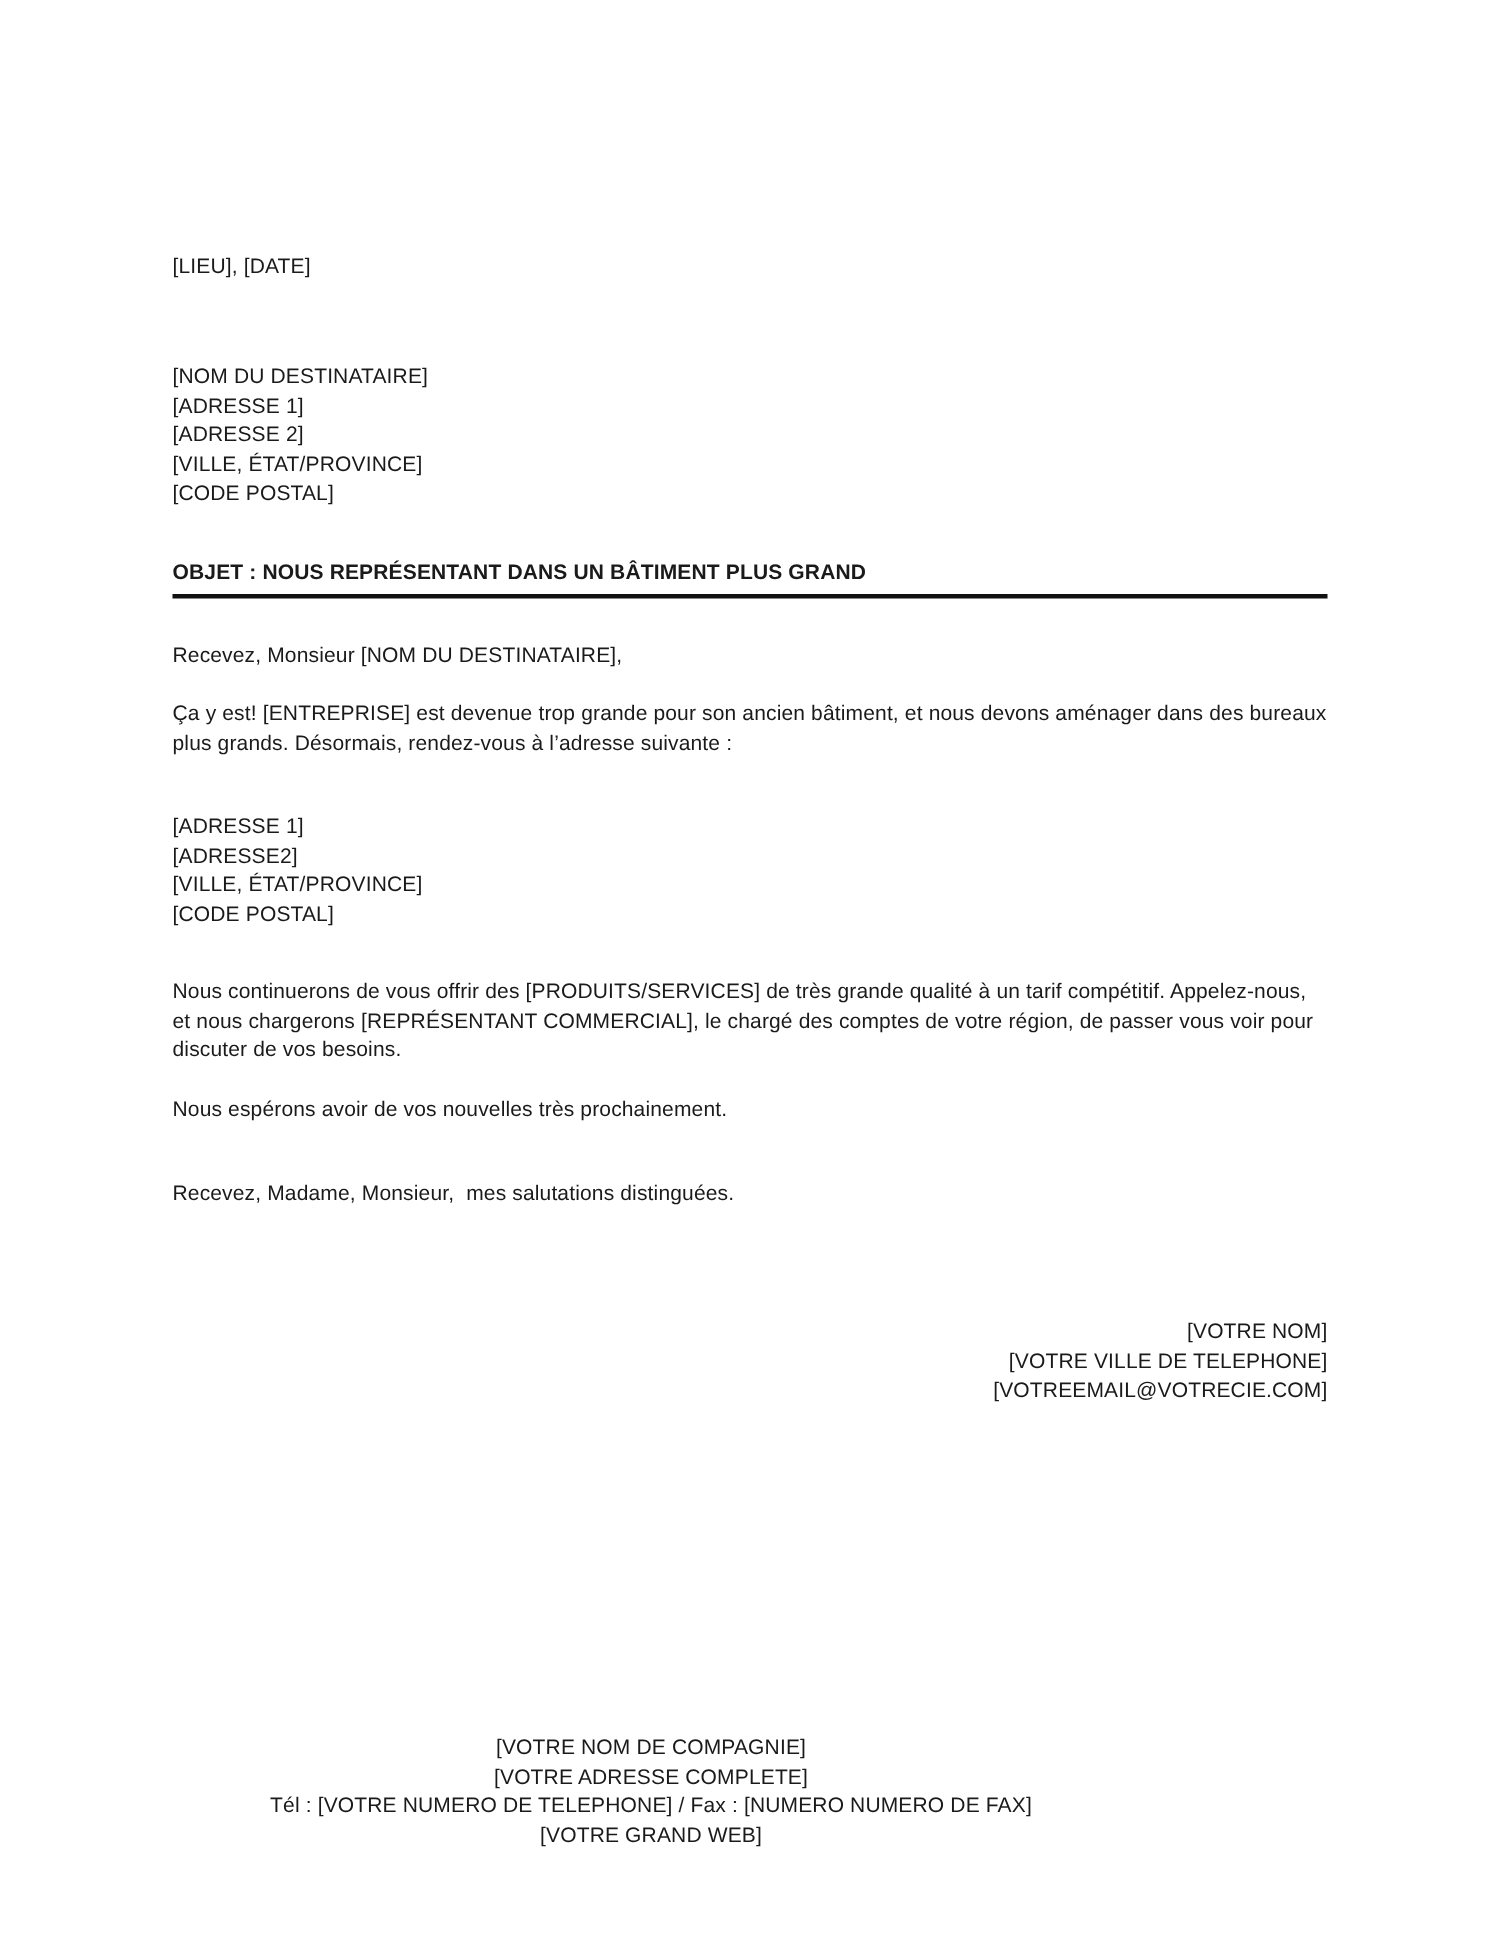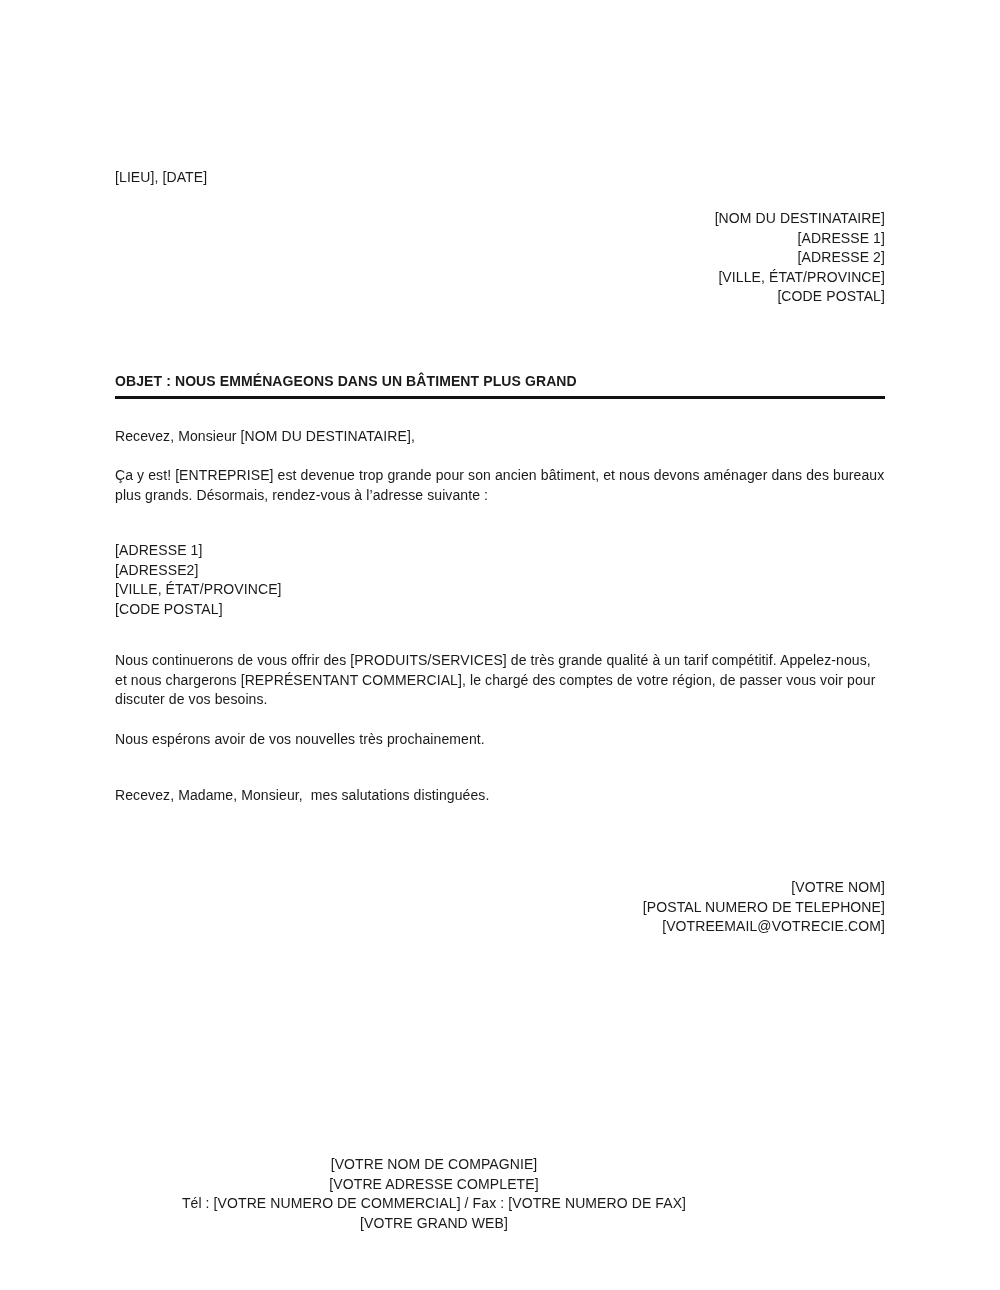--- a/index.html
+++ b/index.html
@@ -15,21 +15,21 @@
     overflow: hidden;
   }
   .block {
     position: absolute;
     left: 115px;
     width: 770px;
     line-height: 19.5px;
     letter-spacing: 0.1px;
   }
   .date-line       { top: 168px; }
-  .recipient-block { top: 209px; text-align: right; }
+  .recipient-block { top: 241px; }
   .subject-block   { top: 372px; font-weight: bold; }
   .subject-rule    { top: 396px; height: 3px; background: #111111; border: none; }
   .greeting        { top: 427px; }
   .para1           { top: 466px; }
   .new-address     { top: 541px; }
   .para2           { top: 651px; }
   .para3           { top: 730px; }
   .closing         { top: 786px; white-space: pre-wrap; }
   .signature-block { top: 878px; text-align: right; }
   .footer-block {
@@ -51,21 +51,21 @@
   <div class="block date-line">[LIEU], [DATE]</div>
 
   <div class="block recipient-block">
     <span class="line">[NOM DU DESTINATAIRE]</span>
     <span class="line">[ADRESSE 1]</span>
     <span class="line">[ADRESSE 2]</span>
     <span class="line">[VILLE, ÉTAT/PROVINCE]</span>
     <span class="line">[CODE POSTAL]</span>
   </div>
 
-  <div class="block subject-block">OBJET : NOUS EMMÉNAGEONS DANS UN BÂTIMENT PLUS GRAND</div>
+  <div class="block subject-block">OBJET : NOUS REPRÉSENTANT DANS UN BÂTIMENT PLUS GRAND</div>
   <div class="block subject-rule"></div>
 
   <div class="block greeting">Recevez, Monsieur [NOM DU DESTINATAIRE],</div>
 
   <div class="block para1">Ça y est! [ENTREPRISE] est devenue trop grande pour son ancien bâtiment, et nous devons aménager dans des bureaux plus grands. Désormais, rendez-vous à l’adresse suivante :</div>
 
   <div class="block new-address">
     <span class="line">[ADRESSE 1]</span>
     <span class="line">[ADRESSE2]</span>
     <span class="line">[VILLE, ÉTAT/PROVINCE]</span>
@@ -73,24 +73,24 @@
   </div>
 
   <div class="block para3">Nous espérons avoir de vos nouvelles très prochainement.</div>
 
   <div class="block para2">Nous continuerons de vous offrir des [PRODUITS/SERVICES] de très grande qualité à un tarif compétitif. Appelez-nous, et nous chargerons [REPRÉSENTANT COMMERCIAL], le chargé des comptes de votre région, de passer vous voir pour discuter de vos besoins.</div>
 
   <div class="block closing">Recevez, Madame, Monsieur,  mes salutations distinguées.</div>
 
   <div class="block signature-block">
     <span class="line">[VOTRE NOM]</span>
-    <span class="line">[POSTAL NUMERO DE TELEPHONE]</span>
+    <span class="line">[VOTRE VILLE DE TELEPHONE]</span>
     <span class="line">[VOTREEMAIL@VOTRECIE.COM]</span>
   </div>
 
   <div class="footer-block">
     <span class="line">[VOTRE NOM DE COMPAGNIE]</span>
     <span class="line">[VOTRE ADRESSE COMPLETE]</span>
-    <span class="line">Tél : [VOTRE NUMERO DE COMMERCIAL] / Fax : [VOTRE NUMERO DE FAX]</span>
+    <span class="line">Tél : [VOTRE NUMERO DE TELEPHONE] / Fax : [NUMERO NUMERO DE FAX]</span>
     <span class="line">[VOTRE GRAND WEB]</span>
   </div>
 
 </div>
 
 </body></html>

